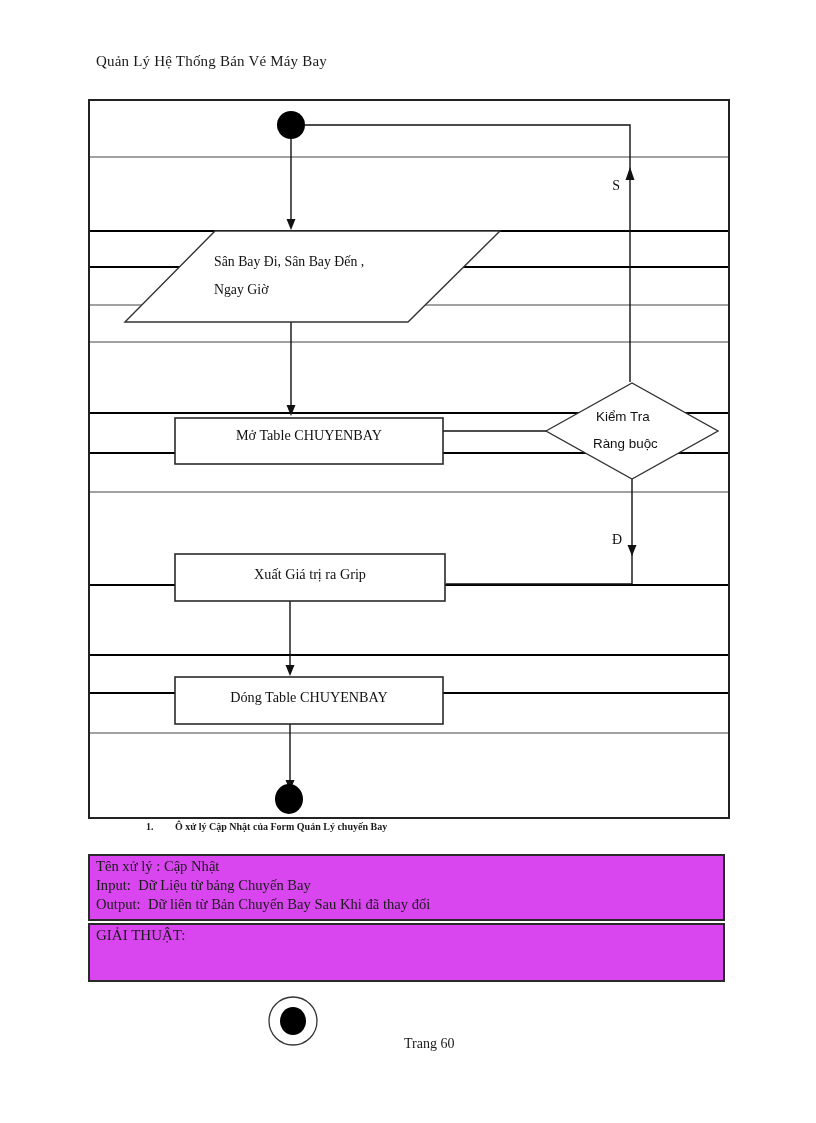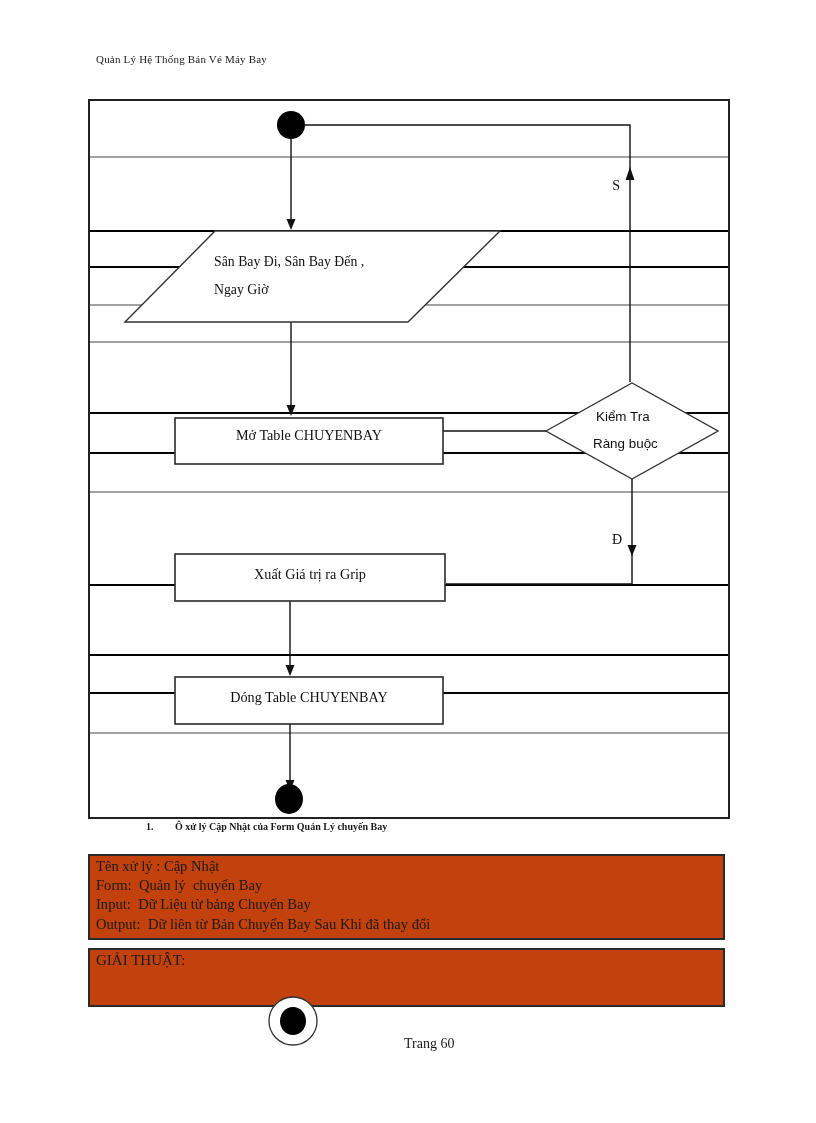--- a/index.html
+++ b/index.html
@@ -1,30 +1,30 @@
 <!DOCTYPE html>
 <html><head>
 <meta charset="utf-8">
 <style>
   html,body{margin:0;padding:0;background:#888;}
   .page{
     position:relative;width:816px;height:1123px;background:#ffffff;
     margin:0 auto;overflow:hidden;
     font-family:"Liberation Serif","DejaVu Serif",serif;color:#1a1a1a;
   }
-  .hdr{position:absolute;left:96px;top:53px;font-size:11px;letter-spacing:0.2px;text-align:center;}
+  .hdr{position:absolute;left:96px;top:53px;font-size:15px;letter-spacing:0.2px;text-align:center;}
   svg.flow{position:absolute;left:0;top:0;z-index:5;pointer-events:none;}
   svg.flow text{font-family:"Liberation Serif","DejaVu Serif",serif;fill:#111;}
   svg.flow text.sans{font-family:"Liberation Sans","DejaVu Sans",sans-serif;}
   .caption{position:absolute;left:146px;top:821px;font-weight:bold;font-size:10px;z-index:2;}
   .caption .num{display:inline-block;width:29px;}
   .info-table{position:absolute;left:88px;top:854px;width:637px;z-index:1;}
-  .info-row{border:2px solid #2a2a2a;background:#c2410c;padding:1px 6px 4px 6px;font-size:14.6px;}
+  .info-row{border:2px solid #2a2a2a;background:#d946ef;padding:1px 6px 4px 6px;font-size:14.6px;}
   .info-row .ln{line-height:19.2px;white-space:pre;}
-  .info-row.algo{margin-top:8px;height:50px;font-size:15px;}
+  .info-row.algo{margin-top:2px;height:50px;font-size:15px;}
   .footer{position:absolute;left:404px;top:1036px;font-size:14px;z-index:2;}
 </style>
 </head>
 <body>
 
 <div class="page">
 
   <div class="hdr">Quản Lý Hệ Thống Bán Vé Máy Bay</div>
 
   <svg class="flow" width="816" height="1123" viewBox="0 0 816 1123">
@@ -103,21 +103,20 @@
     </g>
   </svg>
 
   <div class="caption">
     <span class="num">1.</span><span>Ô xử lý Cập Nhật của Form Quản Lý chuyến Bay</span>
   </div>
 
   <div class="info-table">
     <div class="info-row">
       <div class="ln">Tên xử lý : Cập Nhật</div>
-      <div class="ln">Form:  Quản lý  chuyến Bay</div>
       <div class="ln">Input:  Dữ Liệu từ bảng Chuyến Bay</div>
       <div class="ln">Output:  Dữ liên từ Bản Chuyến Bay Sau Khi đã thay đổi</div>
     </div>
     <div class="info-row algo">
       <div class="ln">GIẢI THUẬT:</div>
     </div>
   </div>
 
   <div class="footer">Trang 60</div>
 

